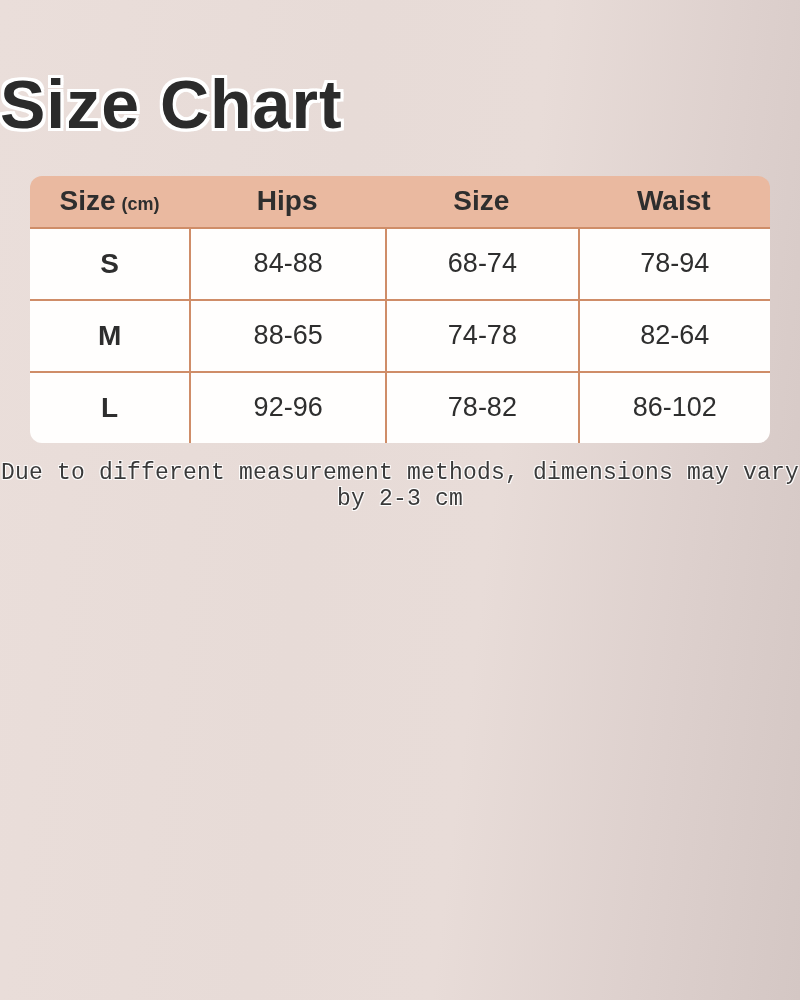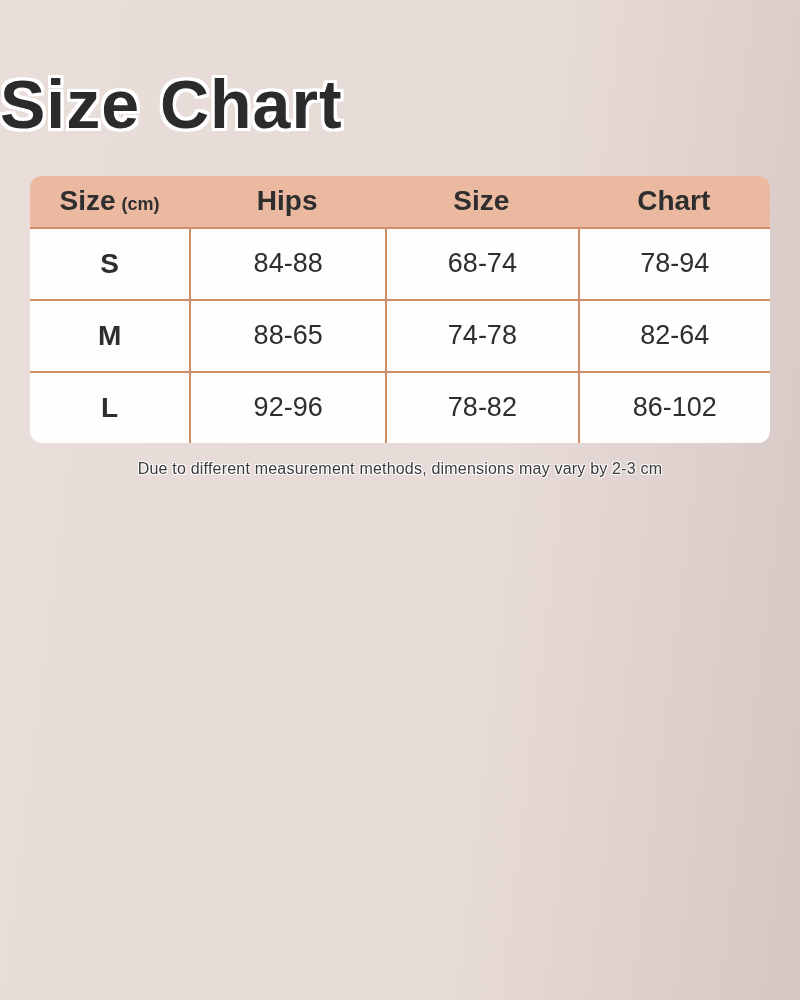--- a/index.html
+++ b/index.html
@@ -83,26 +83,27 @@
     font-size: 28px;
   }
   .unit {
     font-size: 18px;
     font-weight: bold;
     margin-left: 6px;
   }
   .footnote {
     margin-top: 17px;
     text-align: center;
-    font-size: 16px;
+    font-size: 23px;
     color: #3a3a3a;
     letter-spacing: 0.2px;
     text-shadow:
       1px 1px 0 rgba(255,255,255,0.85), -1px -1px 0 rgba(255,255,255,0.85),
       1px -1px 0 rgba(255,255,255,0.85), -1px 1px 0 rgba(255,255,255,0.85);
+    font-family: Liberation Mono, monospace;
   }
 </style>
 </head>
 <body>
 
 <div class="canvas">
 
   <div class="title">Size Chart</div>
 
   <table class="size-table">
@@ -112,21 +113,21 @@
         <col class="c-waist">
         <col class="c-hips">
     </colgroup>
     <thead>
       <tr>
         <th>
           <span>Size</span><span class="unit">(cm)</span>
         </th>
         <th>Hips</th>
         <th>Size</th>
-        <th>Chart</th>
+        <th>Waist</th>
       </tr>
     </thead>
     <tbody>
       <tr>
         <td class="size-col">S</td>
         <td>84-88</td>
         <td>68-74</td>
         <td>78-94</td>
       </tr>
       <tr>

